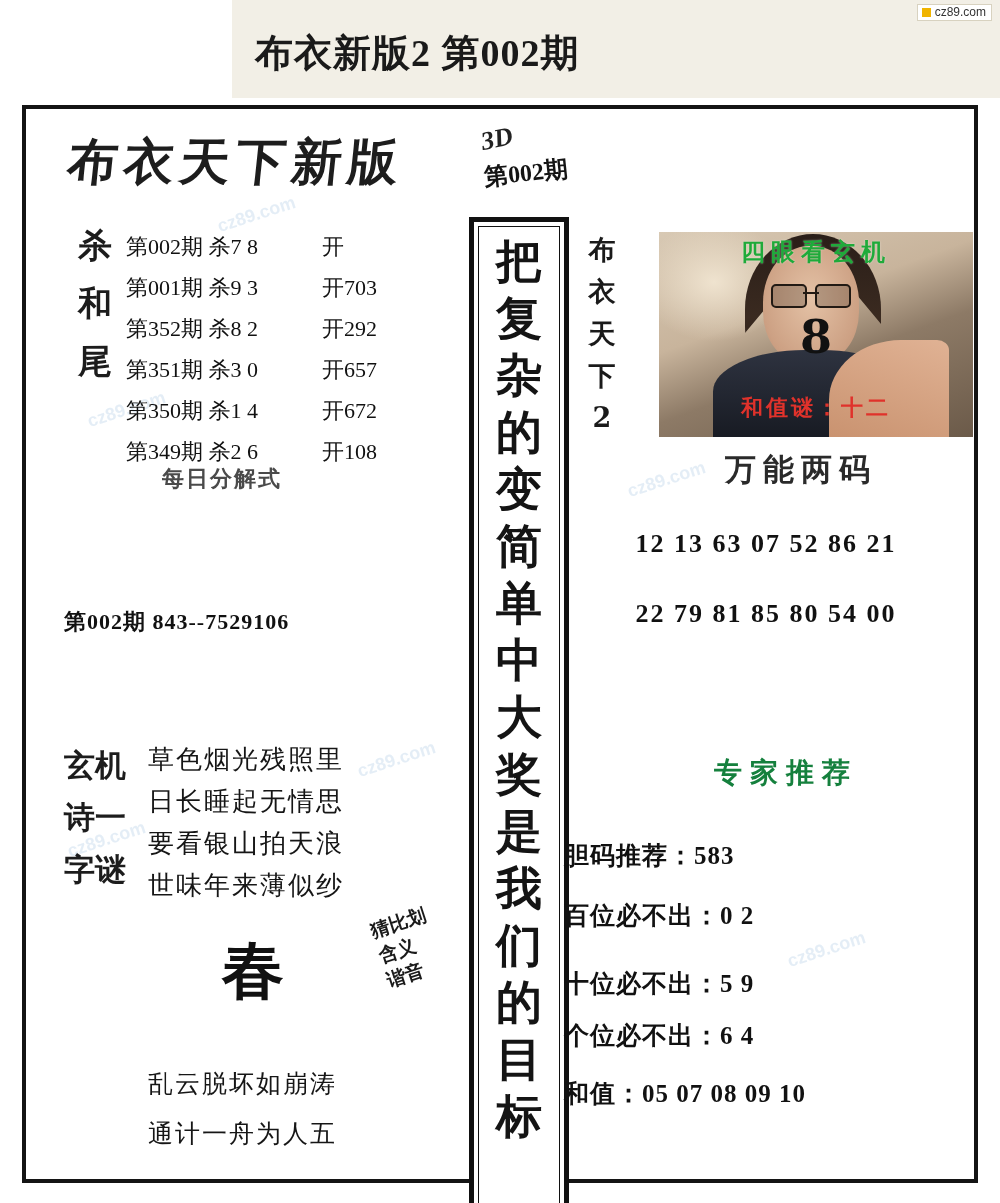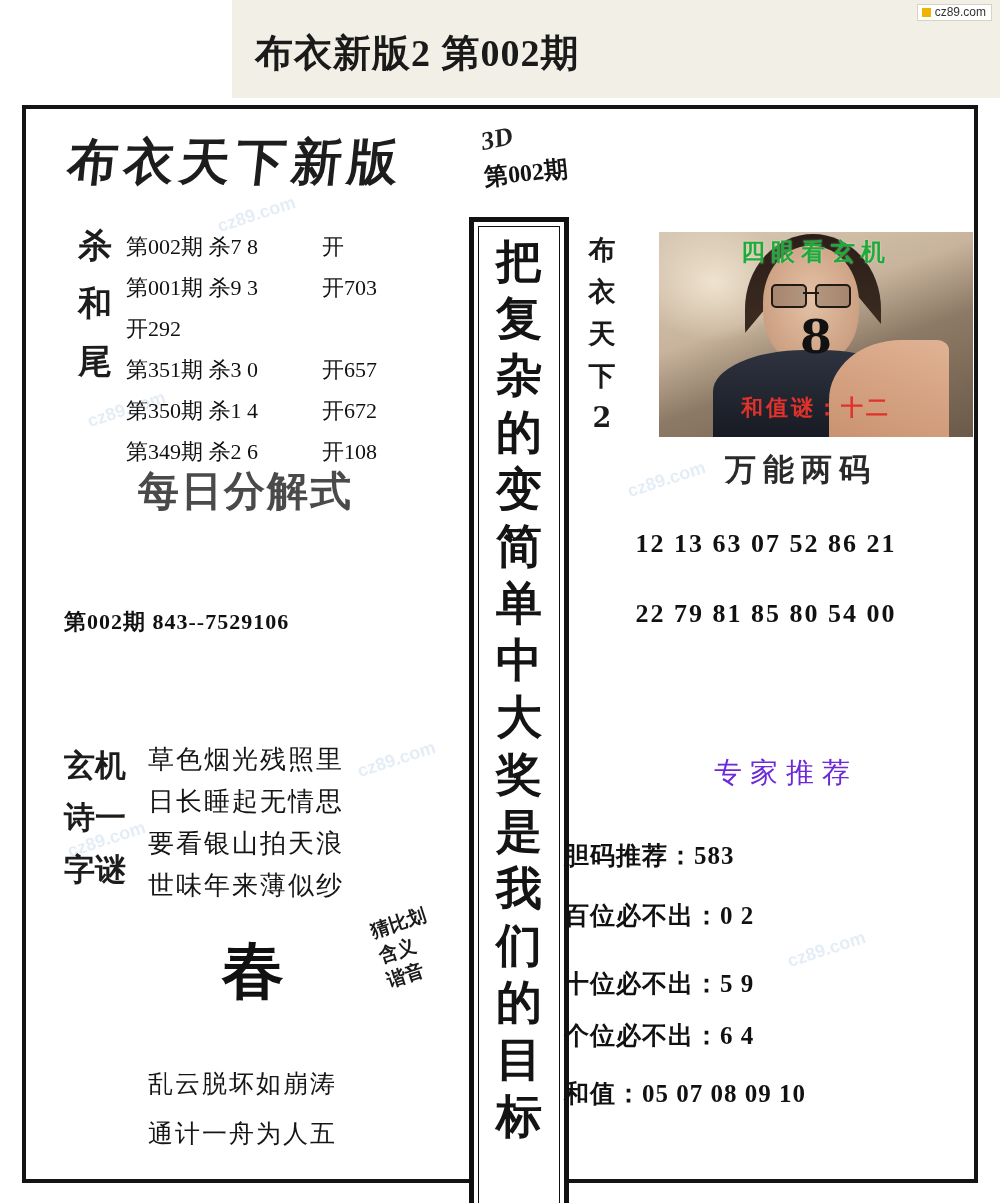--- a/index.html
+++ b/index.html
@@ -92,22 +92,22 @@
   }
   .sha-row{
     display:flex;align-items:flex-end;
     height:41px;
     font-size:22px;color:#111;
     font-family:"Liberation Serif", serif;
   }
   .sha-row .c1{width:196px;}
   .sha-row .c2{width:120px;}
   .daily{
-    position:absolute;left:112px;top:355px;
-    font-size:41px;color:#4a4a4a;font-weight:bold;
+    position:absolute;left:136px;top:355px;
+    font-size:22px;color:#4a4a4a;font-weight:bold;
     letter-spacing:2px;
   }
   .code-line{
     position:absolute;left:38px;top:498px;
     font-size:22px;color:#111;font-weight:bold;
     letter-spacing:1px;
   }
 
   
   .xuanji-label{
@@ -239,21 +239,21 @@
   }
   .num-row{
     position:absolute;width:360px;left:560px;
     text-align:center;
     font-size:26px;font-weight:bold;color:#111;
     letter-spacing:2px;
   }
   .zhuanjia{
     position:absolute;left:600px;top:645px;width:320px;
     text-align:center;
-    font-size:28px;font-weight:normal;color:#6d28d9;
+    font-size:28px;font-weight:bold;color:#15803d;
     letter-spacing:8px;
     font-family:"DejaVu Serif", serif;
   }
   .rec-row{
     position:absolute;left:538px;width:400px;
     font-size:25px;color:#111;font-weight:bold;
     letter-spacing:1px;
   }
   .hezhi{
     position:absolute;left:538px;top:968px;width:420px;
@@ -292,20 +292,21 @@
     <div class="sha-list">
       <div class="sha-row">
         <span class="c1">第002期 杀7 8</span>
         <span class="c2">开</span>
       </div>
       <div class="sha-row">
         <span class="c1">第001期 杀9 3</span>
         <span class="c2">开703</span>
       </div>
       <div class="sha-row">
+        <span class="c1">第352期 杀8 2</span>
         <span class="c2">开292</span>
       </div>
       <div class="sha-row">
         <span class="c1">第351期 杀3 0</span>
         <span class="c2">开657</span>
       </div>
       <div class="sha-row">
         <span class="c1">第350期 杀1 4</span>
         <span class="c2">开672</span>
       </div>

